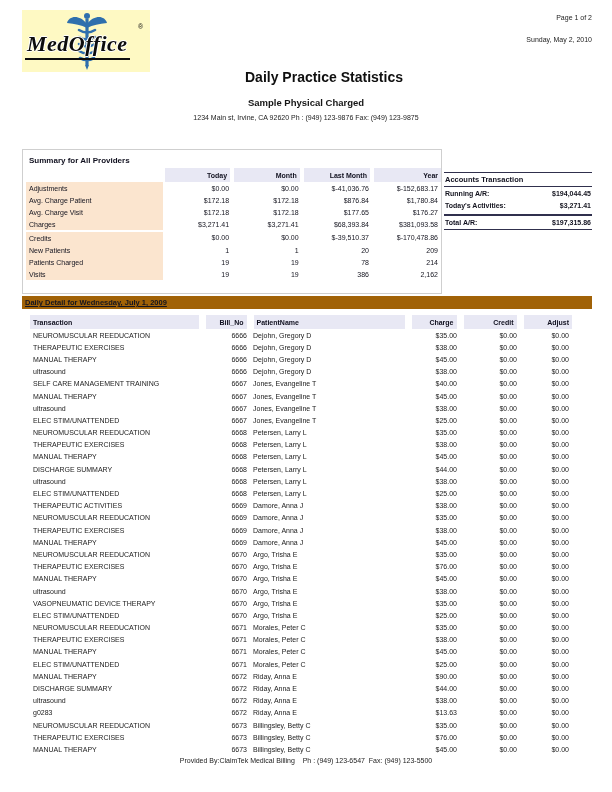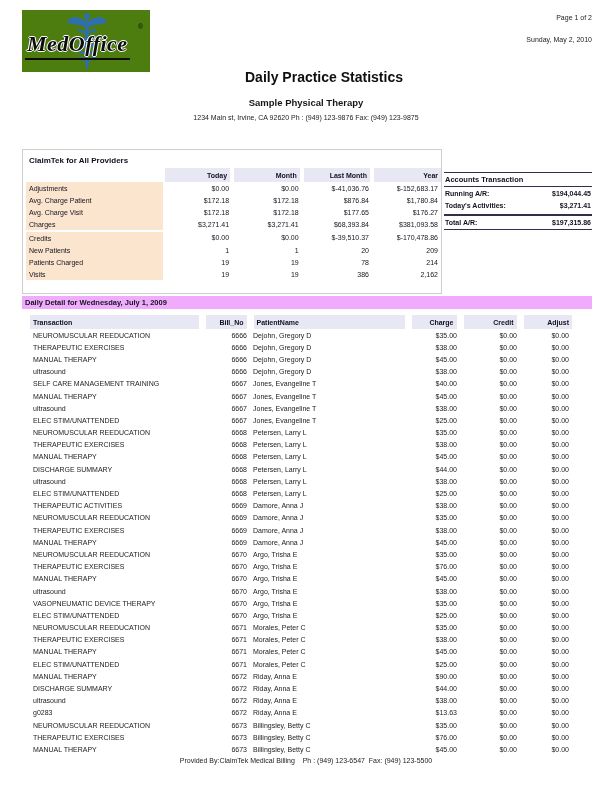--- a/index.html
+++ b/index.html
@@ -4,21 +4,21 @@
 <style>
   html,body{margin:0;padding:0;}
   body{
     width:612px;height:792px;background:#ffffff;
     font-family:"Liberation Sans",sans-serif;color:#1a1a1a;
     position:relative;overflow:hidden;
   }
   .page{position:absolute;inset:0;}
 
   
-  .logo{position:absolute;left:22px;top:10px;width:128px;height:62px;background:#4d7c0f;}
+  .logo{position:absolute;left:22px;top:10px;width:128px;height:62px;background:#fef9c3;}
   .logo svg{position:absolute;left:44px;top:1px;}
   .logo-text{
     position:absolute;left:3px;top:21px;
     font-family:"Liberation Serif",serif;font-weight:bold;font-style:italic;
     font-size:22px;letter-spacing:.5px;color:#0d0d0d;
     border-bottom:2px solid #0d0d0d;padding:0 2px 1px 2px;
     text-shadow:1px 0 0 #fff,-1px 0 0 #fff,0 1px 0 #fff,0 -1px 0 #fff;
   }
   .logo-reg{position:absolute;left:116px;top:13px;font-size:7px;color:#0d0d0d;}
 
@@ -51,22 +51,22 @@
   .ar-title{border-top:1px solid #30304d;border-bottom:1px solid #30304d;
     font-size:7.5px;font-weight:bold;color:#10101f;padding:2px 1px;}
   .ar-row{display:flex;justify-content:space-between;font-size:7px;font-weight:bold;
     color:#14141f;padding:3px 1px 2px 1px;}
   .ar-total{display:flex;justify-content:space-between;font-size:7px;font-weight:bold;
     color:#10101f;border-top:2px solid #30304d;border-bottom:1px solid #30304d;
     padding:3px 1px;margin-top:3px;}
 
   
   .detail-bar{position:absolute;left:22px;top:296px;width:567px;height:13px;
-    background:#f0abfc;font-size:7.5px;font-weight:bold;color:#14141f;
-    line-height:13px;padding-left:3px;}
+    background:#a16207;font-size:7.5px;font-weight:bold;color:#14141f;
+    line-height:13px;padding-left:3px;text-decoration:underline;}
   table.detail{position:absolute;left:30px;top:315px;border-collapse:collapse;table-layout:fixed;}
   table.detail th{background:#e8e8f4;font-size:7px;font-weight:bold;color:#10101f;
     padding:2px 3px;height:10px;border-left:7px solid #fff;white-space:nowrap;}
   table.detail th:first-child{border-left:none;}
   table.detail th.h-left{text-align:left;}
   table.detail th.h-right{text-align:right;}
   table.detail td{font-size:7px;color:#1a1a1a;height:12.2px;padding:0 3px;
     white-space:nowrap;overflow:hidden;}
   table.detail td.t-left{text-align:left;}
   table.detail td.t-right{text-align:right;}
@@ -101,25 +101,25 @@
     <div class="logo-text">MedOffice</div>
     <div class="logo-reg">®</div>
   </div>
 
   <div class="pageinfo">
     <div>Page 1 of 2</div>
     <div>Sunday, May 2, 2010</div>
   </div>
 
   <div class="title">Daily Practice Statistics</div>
-  <div class="subtitle">Sample Physical Therapy</div>
+  <div class="subtitle">Sample Physical Charged</div>
   <div class="address">1234 Main st, Irvine, CA 92620 Ph : (949) 123-9876 Fax: (949) 123-9875</div>
 
   <div class="summary-box">
-    <div class="summary-title">ClaimTek for All Providers</div>
+    <div class="summary-title">Summary for All Providers</div>
     <table class="summary">
       <thead>
           <tr id="summary-head-row">
             <th class="spacer"></th>
             <th>Today</th>
             <th>Month</th>
             <th>Last Month</th>
             <th>Year</th>
           </tr>
         </thead>

